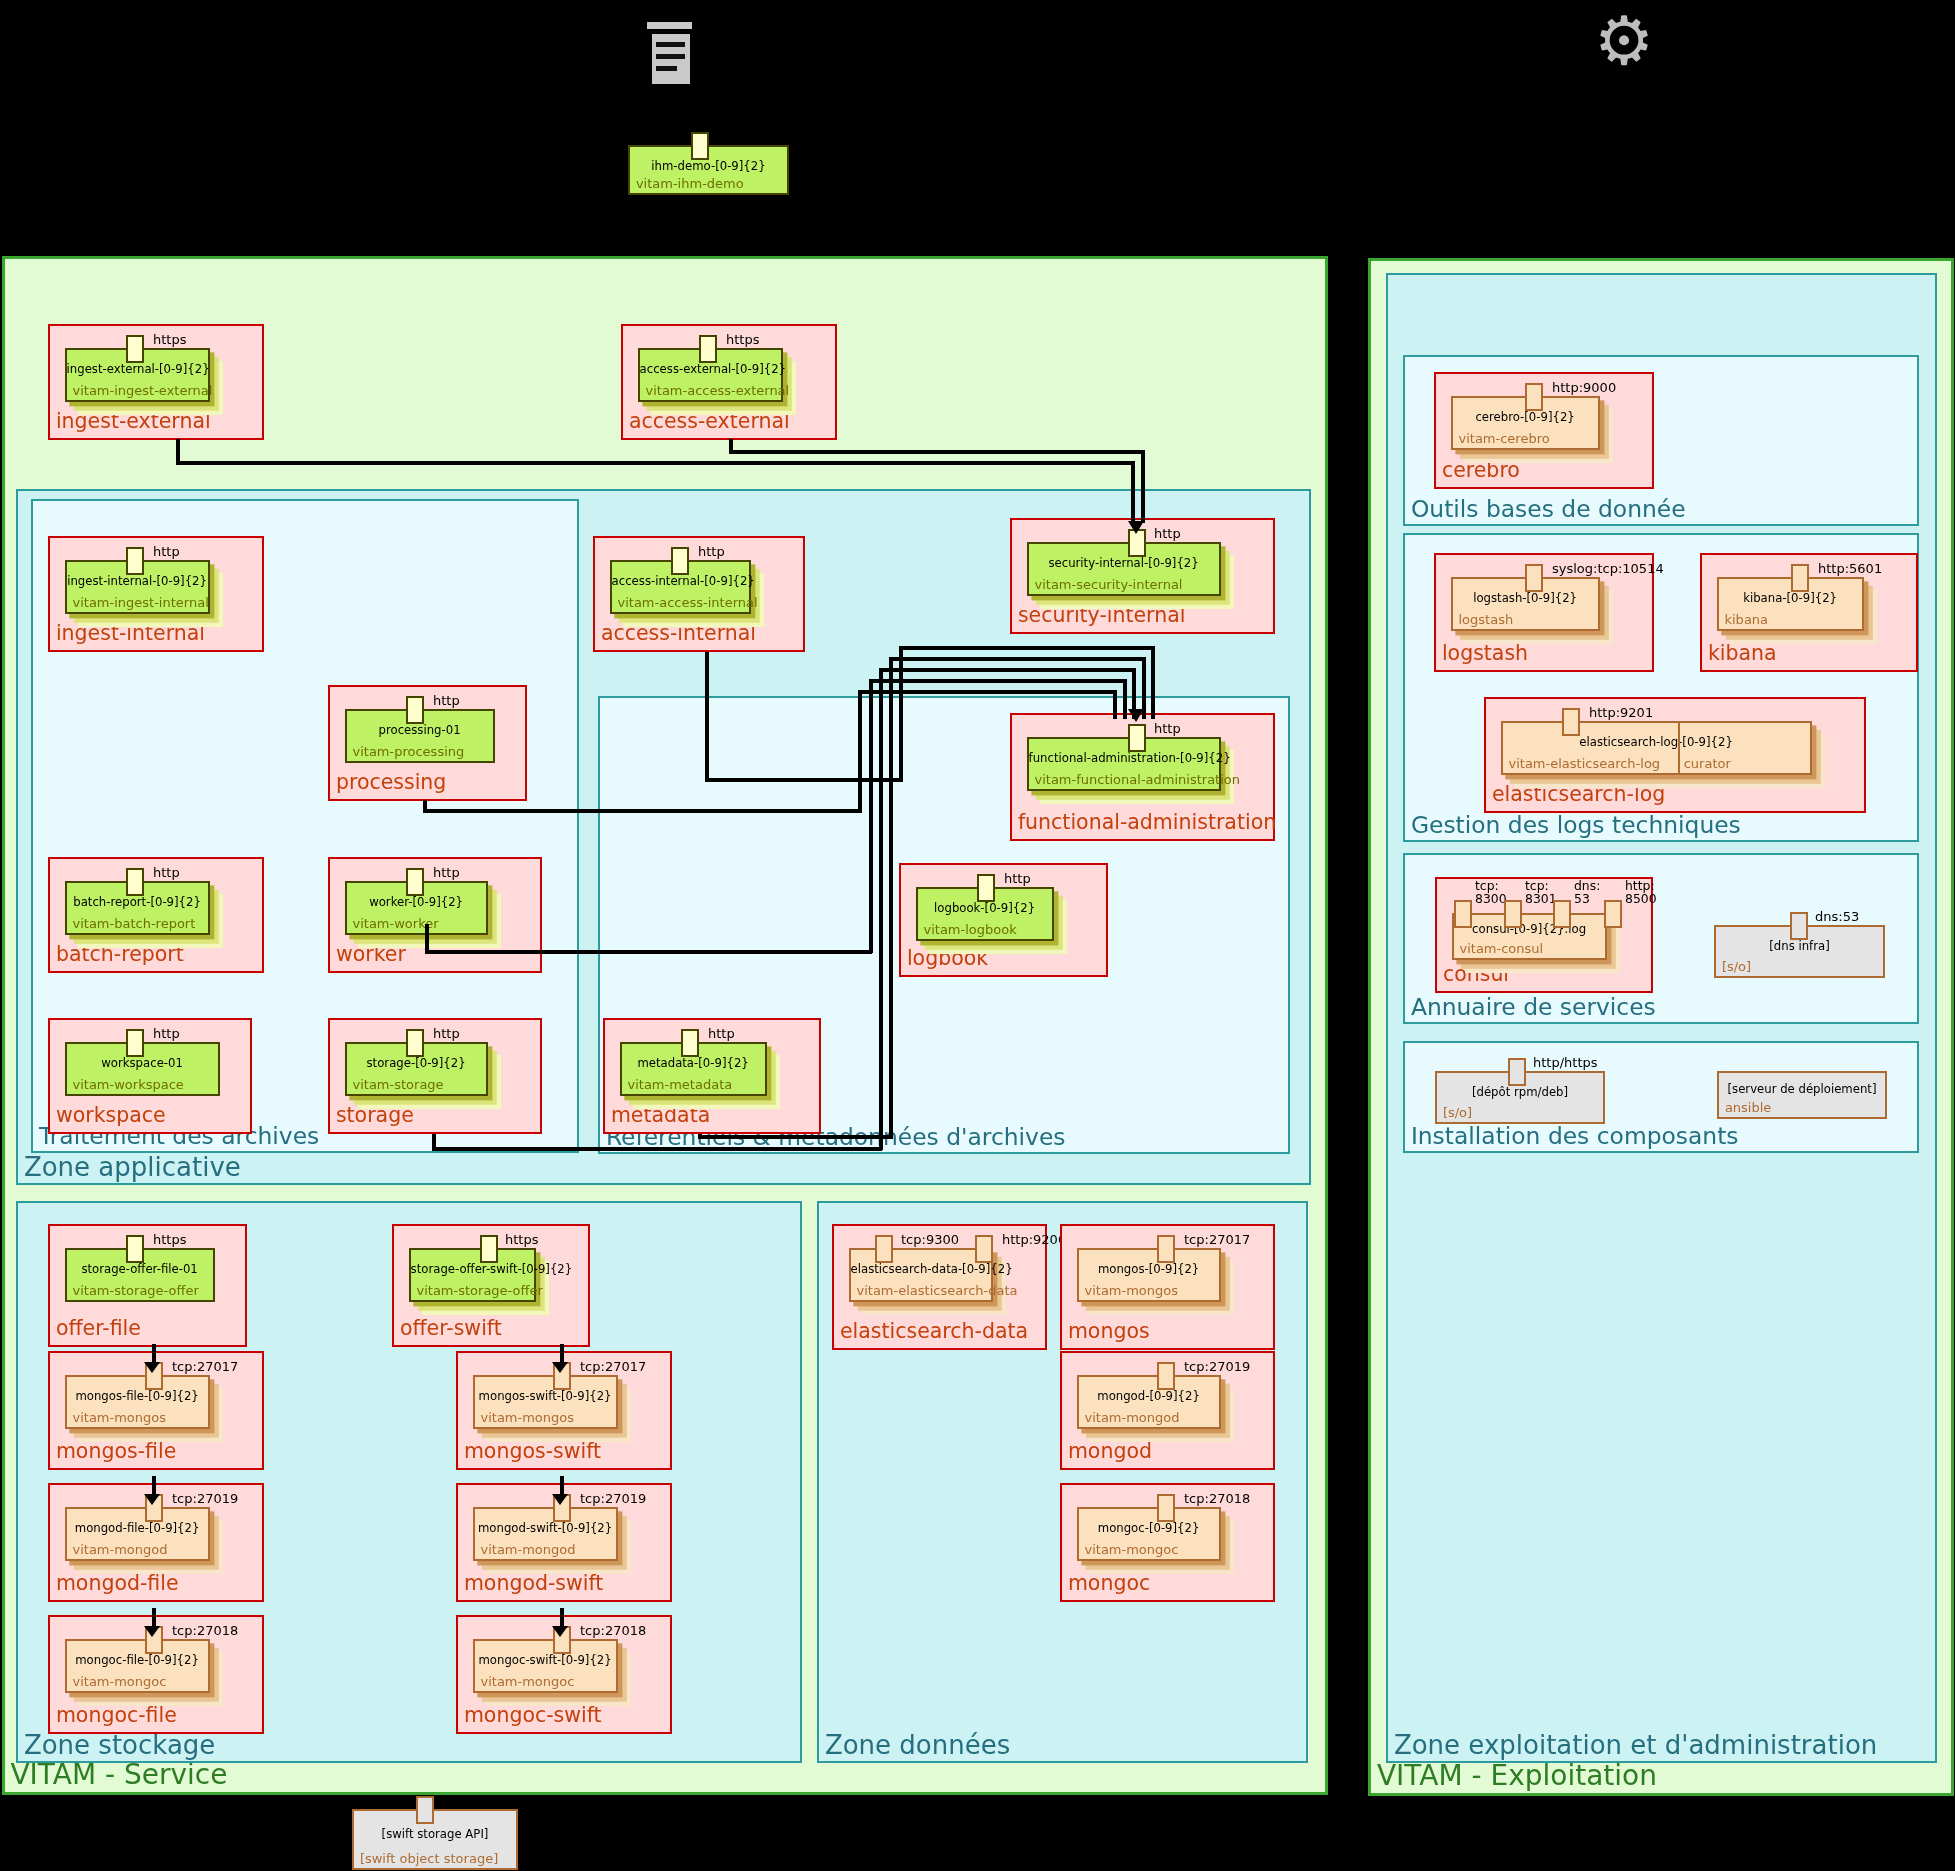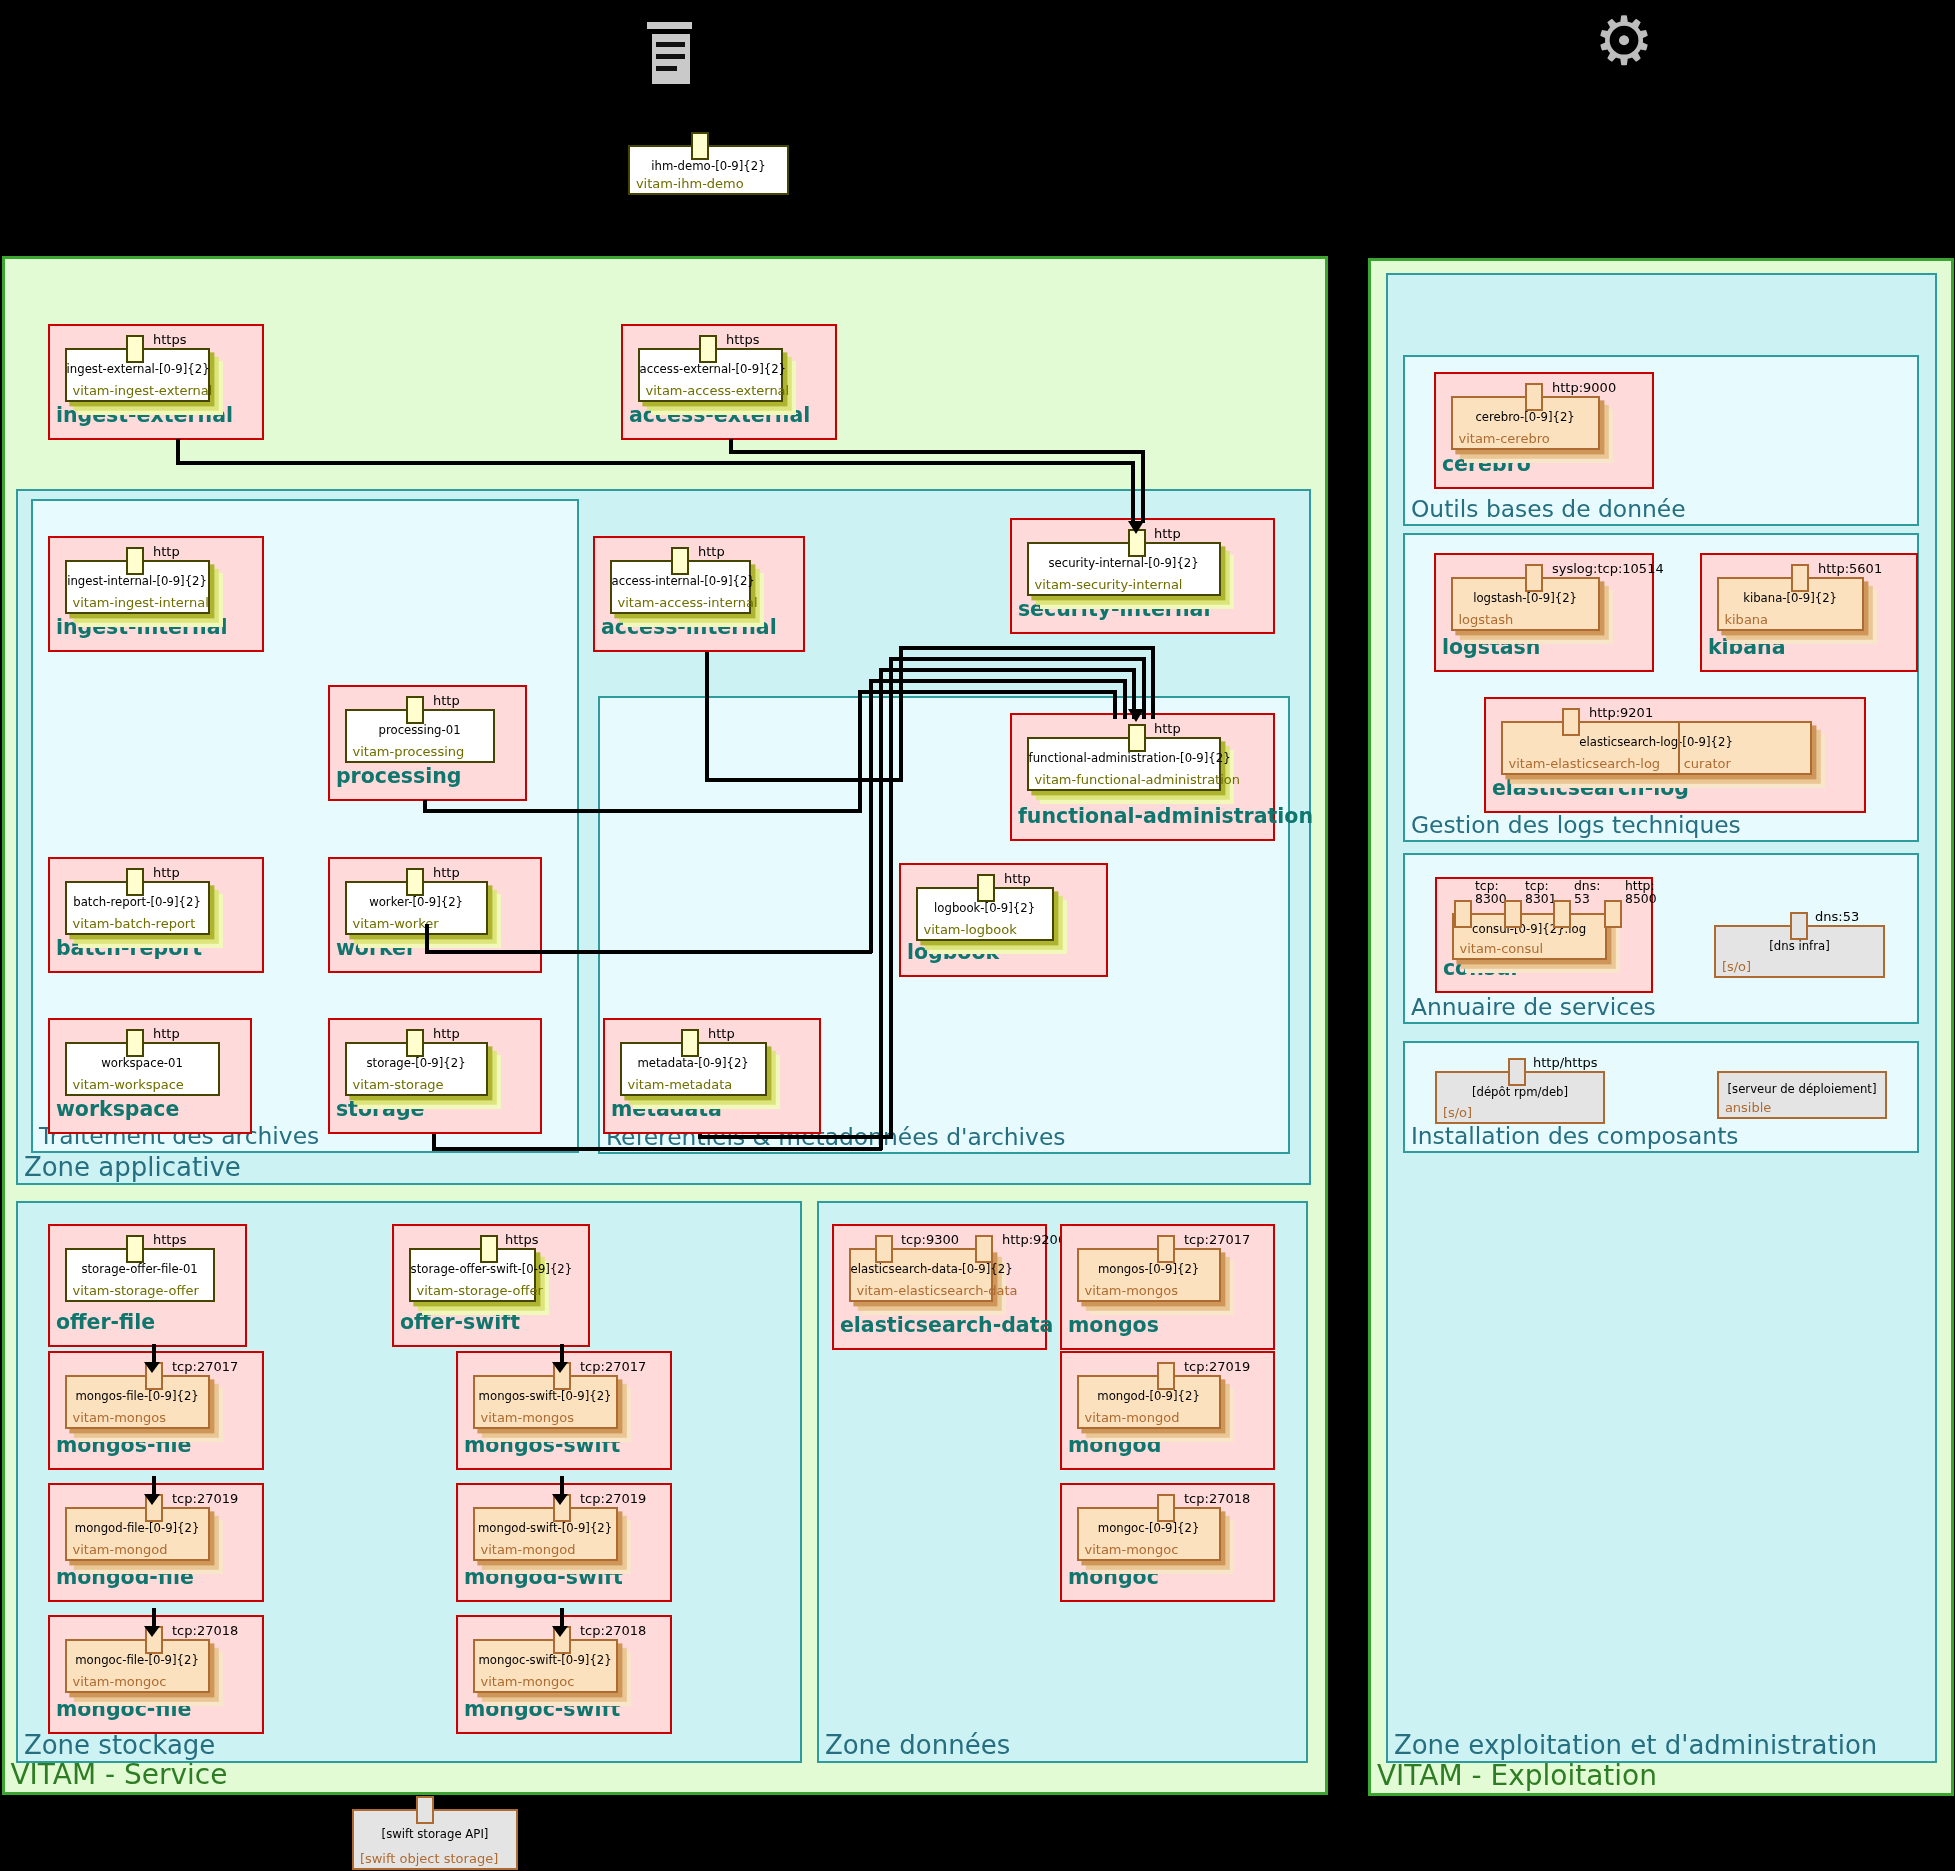--- a/index.html
+++ b/index.html
@@ -9,25 +9,25 @@
   
   .zg{position:absolute;background:#E3FBD5;border:3.7px solid #3AA52F;}
   .zc{position:absolute;background:#CDF2F3;border:2.9px solid #2E9C9C;}
   .zs{position:absolute;background:#E7FAFD;border:2.2px solid #2E9C9C;}
   .zlabel{position:absolute;left:5.9px;bottom:0.7px;white-space:nowrap;}
   .zg>.zlabel{font-size:28px;color:#2E7D24;}
   .zc>.zlabel{font-size:26px;color:#256F80;}
   .zs>.zlabel{font-size:23.4px;color:#256F80;}
   
   .grp{position:absolute;background:#FFDADA;border:2.9px solid #C80000;z-index:3;}
-  .glabel{position:absolute;left:5.9px;bottom:11px;font-size:20.5px;color:#0f766e;white-space:nowrap;font-weight:bold;}
+  .glabel{position:absolute;left:5.9px;bottom:5px;font-size:20.5px;color:#c2410c;white-space:nowrap;}
   
   .node{position:absolute;left:14.6px;top:22px;height:54px;width:calc(100% - 67px);z-index:3;}
   .single{width:calc(100% - 45px);}
-  .beige{background:#ffffff;border:2.9px solid #454500;}
+  .beige{background:#bef264;border:2.9px solid #454500;}
   .stacked-b{box-shadow:4.4px 4.4px 0 #AEB42F,8.8px 8.8px 0 #DCE57C,13px 13px 0 #F2F7BC;}
   .orangeN{background:#FBE1BE;border:2.9px solid #AD6B32;}
   .stacked-o{box-shadow:4.4px 4.4px 0 #CE9659,8.8px 8.8px 0 #EAC695,13px 13px 0 #F8E6CB;}
   .grayN{background:#E4E4E4;border:2.9px solid #AD6B32;}
   .nname{position:absolute;top:11.7px;left:0;width:100%;text-align:center;font-size:11.7px;color:#000;white-space:nowrap;}
   .nsub{position:absolute;left:5.9px;bottom:2.2px;font-size:13px;white-space:nowrap;}
   .subo{color:#6E6E00;margin-top:8px;}
   .subbr{color:#AD6B32;}
   .vdiv{position:absolute;top:0;bottom:0;width:2.2px;background:#AD6B32;}
   

